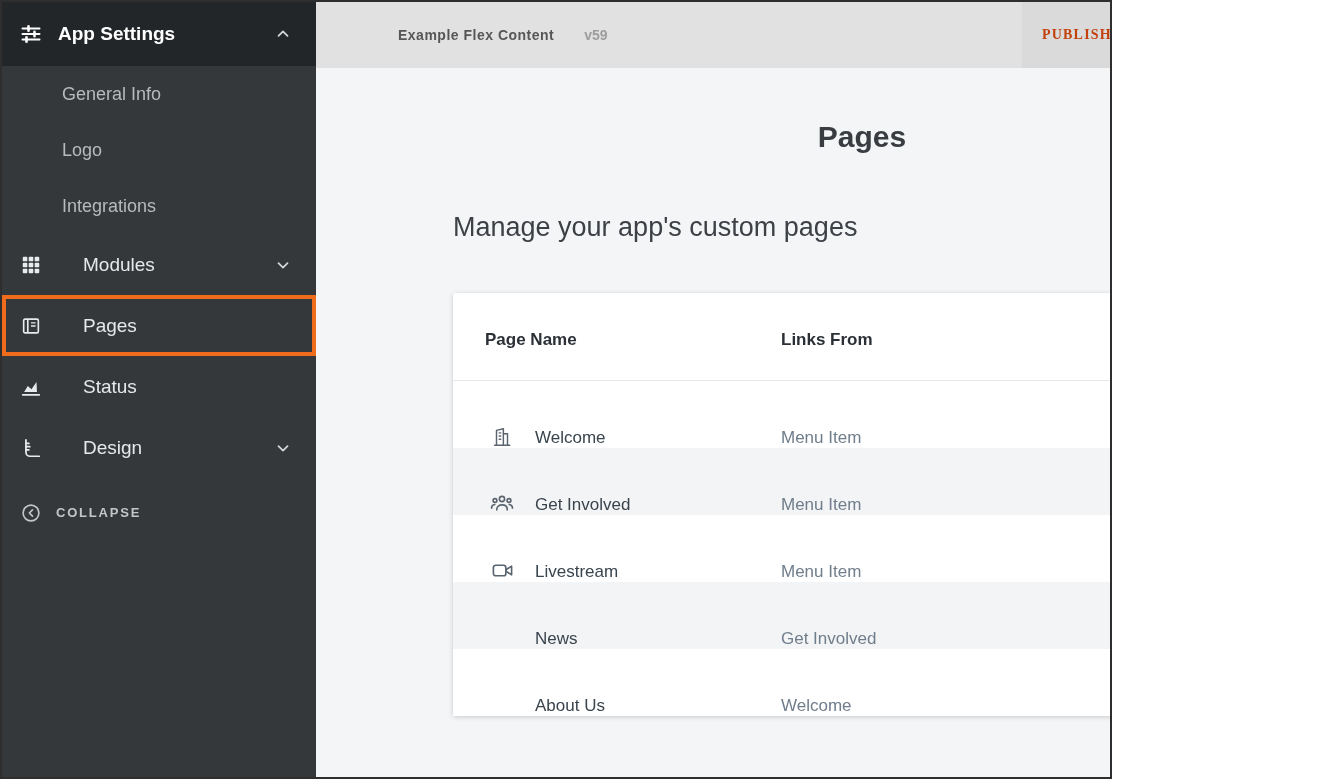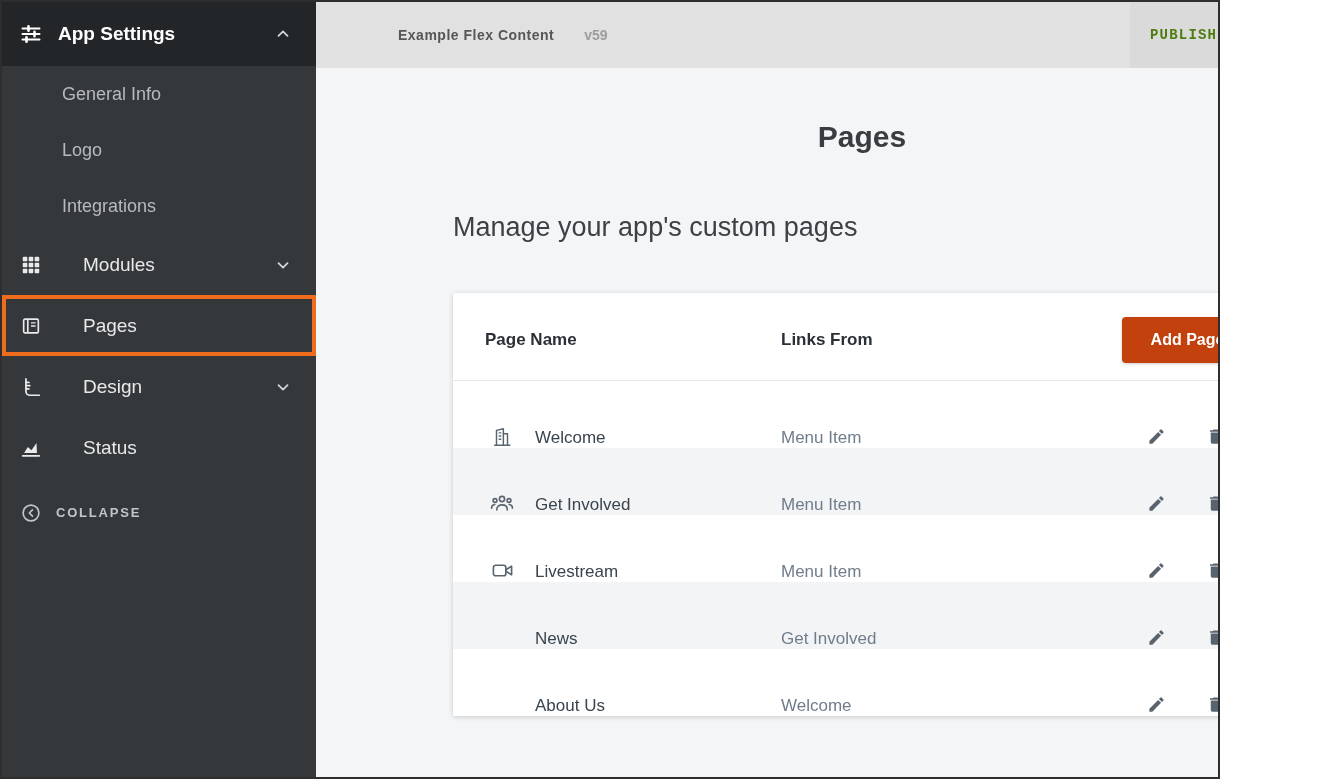--- a/index.html
+++ b/index.html
@@ -1,18 +1,18 @@
 <!DOCTYPE html>
 <html><head>
 <meta charset="utf-8">
 <style>
   * { box-sizing: border-box; margin: 0; padding: 0; }
   html,body { width: 1324px; height: 779px; font-family: "Liberation Sans", sans-serif; }
   .window {
-    width: 1220px; height: 779px; border: 2px solid #2e2e2e;
+    width: 1112px; height: 779px; border: 2px solid #2e2e2e;
     display: flex; overflow: hidden; background: #f4f5f7; position: relative;
   }
 
   
   .sidebar { width: 314px; min-width: 314px; background: #35383b; display: flex; flex-direction: column; }
   .sb-header {
     height: 64px; background: #232629; display: flex; align-items: center;
     padding: 0 20px 0 16px; color: #ffffff; cursor: pointer;
   }
   .sb-header .sb-label { font-size: 19px; font-weight: 700; margin-left: 14px; flex: 1; }
@@ -33,21 +33,21 @@
   }
   .sb-collapse .sb-label { margin-left: 12px; }
 
   
   .main { flex: 1; display: flex; flex-direction: column; min-width: 0; }
   .topbar { height: 66px; background: #e1e1e1; display: flex; align-items: center; position: relative; flex-shrink: 0; }
   .app-name { margin-left: 82px; font-size: 14px; font-weight: 700; color: #565656; letter-spacing: .5px; }
   .version { margin-left: 30px; font-size: 14px; font-weight: 700; color: #9d9d9d; }
   .publish-btn {
     position: absolute; right: 0; top: 0; height: 66px; width: 88px;
-    background: #dadada; border: none; color: #4d7c0f; font-family: Liberation Mono, monospace;
+    background: #dadada; border: none; color: #c2410c; font-family: Liberation Serif, serif;
     font-size: 14px; font-weight: 700; letter-spacing: 1.2px;
     text-align: left; padding-left: 20px; overflow: hidden; white-space: nowrap; cursor: pointer;
   }
 
   .content { flex: 1; background: #f4f5f7; overflow: hidden; }
   .page-title {
     width: 818px; margin: 52px 0 0 137px; text-align: center;
     font-size: 30px; font-weight: 700; color: #393d42;
   }
   .page-subtitle {
@@ -140,41 +140,41 @@
           <rect x="4" y="4.5" width="16" height="15" rx="1.5"></rect>
           <path d="M8.5 4.5v15"></path>
           <path d="M12 8.5h5M12 12h5" stroke-width="1.4"></path>
         </svg>
       </span>
       <span class="sb-label">Pages</span>
     </div>
 
     <div class="sb-item">
       <span class="sb-icon">
+        <svg width="22" height="22" viewBox="0 0 24 24">
+          <path d="M3 20.5h18" fill="none" stroke="#e8eaec" stroke-width="2" stroke-linecap="round"></path>
+          <path d="M4.5 17.5l4-6.5 4 3.5 5.5-8 .5 11z" fill="#e8eaec"></path>
+        </svg>
+      </span>
+      <span class="sb-label">Status</span>
+    </div>
+
+    <div class="sb-item">
+      <span class="sb-icon">
         <svg width="22" height="22" viewBox="0 0 24 24" fill="none" stroke="#e8eaec" stroke-width="1.9" stroke-linecap="round">
           <path d="M6.5 3v13.5A4.5 4.5 0 0 0 11 21h10"></path>
           <path d="M6.5 7h3.2M6.5 10.5h4.2M6.5 14h3.2"></path>
         </svg>
       </span>
       <span class="sb-label">Design</span>
       <span class="sb-icon">
         <svg width="18" height="18" viewBox="0 0 24 24" fill="none" stroke="#d2d5d8" stroke-width="2.4" stroke-linecap="round" stroke-linejoin="round">
           <path d="M6 9.5l6 6 6-6"></path>
         </svg>
       </span>
-    </div>
-
-    <div class="sb-item">
-      <span class="sb-icon">
-        <svg width="22" height="22" viewBox="0 0 24 24">
-          <path d="M3 20.5h18" fill="none" stroke="#e8eaec" stroke-width="2" stroke-linecap="round"></path>
-          <path d="M4.5 17.5l4-6.5 4 3.5 5.5-8 .5 11z" fill="#e8eaec"></path>
-        </svg>
-      </span>
-      <span class="sb-label">Status</span>
     </div>
 
     <div class="sb-collapse">
       <span class="sb-icon">
         <svg width="22" height="22" viewBox="0 0 24 24" fill="none" stroke="#c3c6c9" stroke-width="1.8" stroke-linecap="round" stroke-linejoin="round">
           <circle cx="12" cy="12" r="8.6"></circle>
           <path d="M13.6 8.6L10.2 12l3.4 3.4"></path>
         </svg>
       </span>
       <span class="sb-label">COLLAPSE</span>

